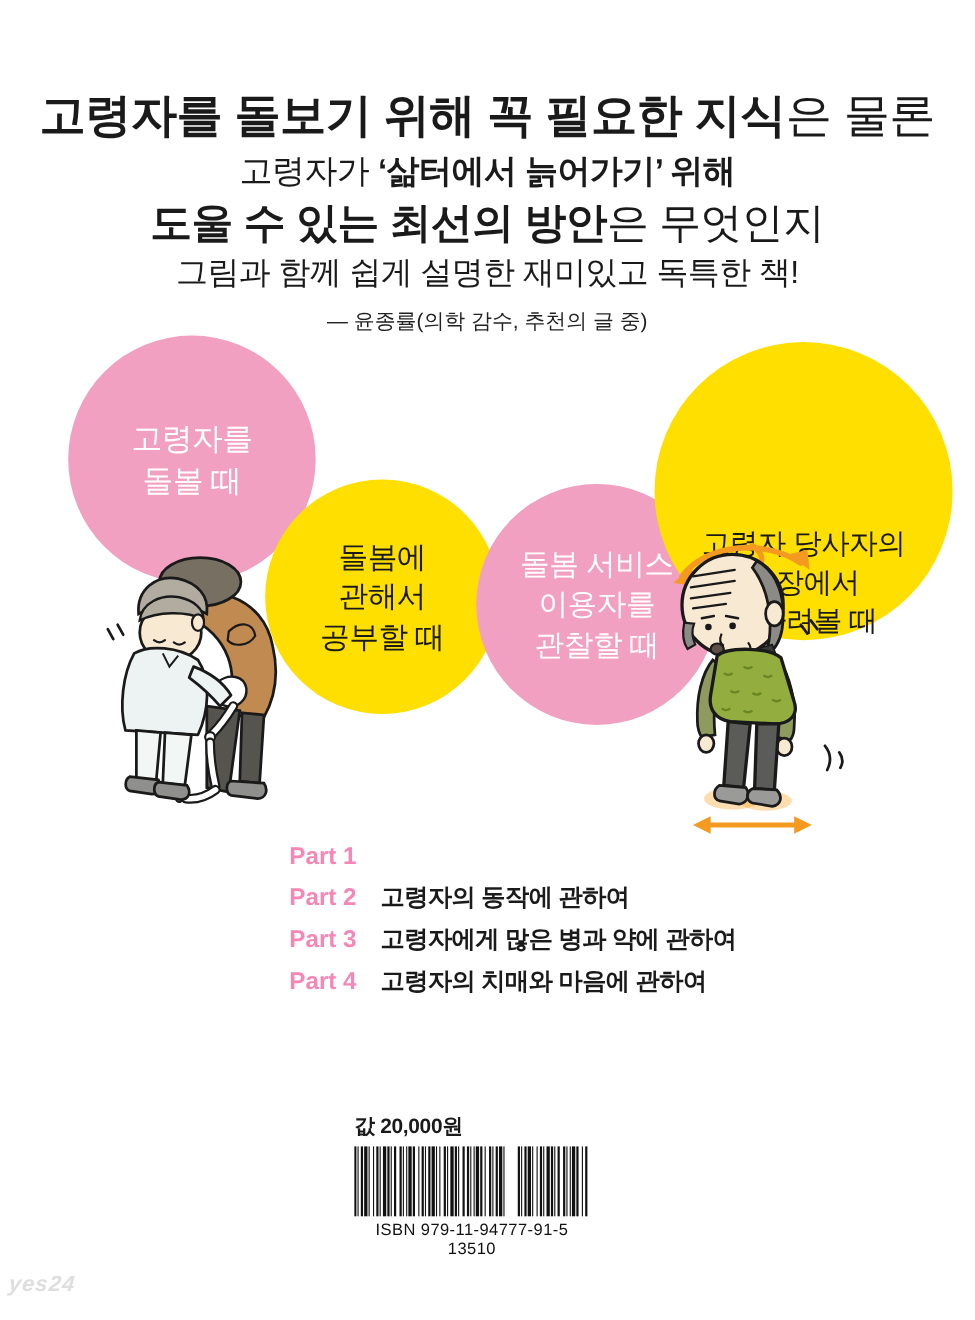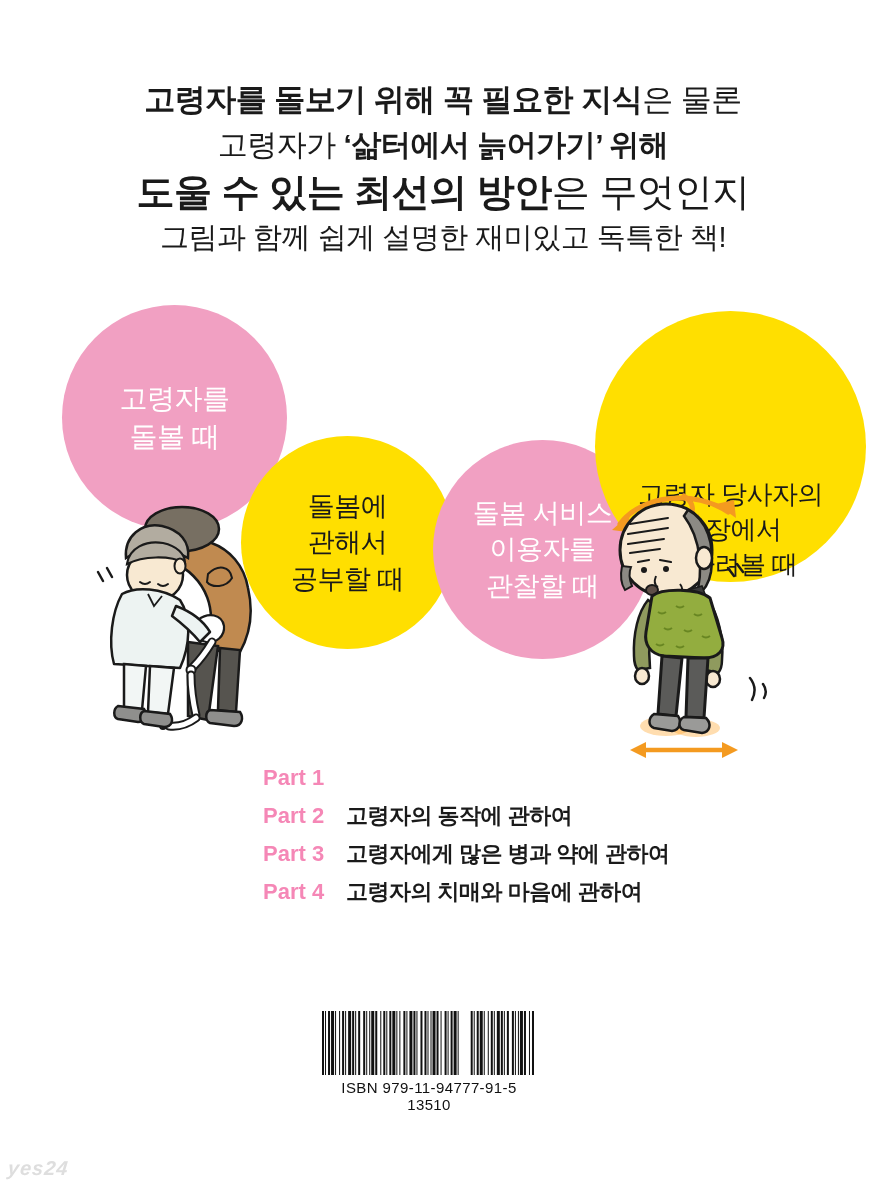--- a/index.html
+++ b/index.html
@@ -3,21 +3,21 @@
 <meta charset="utf-8">
 <style>
   html,body{margin:0;padding:0;background:#ffffff;}
   .page{
     position:relative;width:886px;height:1200px;background:#ffffff;overflow:hidden;
     font-family:"Liberation Sans","DejaVu Sans",sans-serif;color:#1a1a1a;
   }
   
   .headline{position:absolute;top:84px;left:0;width:100%;text-align:center;line-height:1;}
   .hl{letter-spacing:-0.5px;}
-  .hl1{font-size:31px;font-weight:500;margin-bottom:15px;}
+  .hl1{font-size:42px;font-weight:500;margin-bottom:15px;}
   .hl2{font-size:30px;font-weight:500;margin-bottom:13px;}
   .hl3{font-size:38px;font-weight:500;margin-bottom:12px;}
   .hl4{font-size:29px;font-weight:500;margin-bottom:20px;}
   .hl .strong{font-weight:800;}
   .attribution{font-size:19px;font-weight:400;color:#222;}
   
   .bubble{
     position:absolute;border-radius:50%;display:flex;flex-direction:column;
     align-items:center;justify-content:center;text-align:center;font-weight:400;
     letter-spacing:-0.5px;
@@ -50,20 +50,21 @@
 </head>
 <body>
 
 <div class="page">
 
   <div class="headline">
     <div class="hl hl1"><span class="strong">고령자를 돌보기 위해 꼭 필요한 지식</span><span>은 물론</span></div>
     <div class="hl hl2"><span>고령자가 </span><span class="strong">‘삶터에서 늙어가기’ 위해</span></div>
     <div class="hl hl3"><span class="strong">도울 수 있는 최선의 방안</span><span>은 무엇인지</span></div>
     <div class="hl hl4">그림과 함께 쉽게 설명한 재미있고 독특한 책!</div>
+    <div class="attribution">— 윤종률(의학 감수, 추천의 글 중)</div>
   </div>
 
   <div class="bubble bubble-care" style="background: rgb(241, 160, 194); color: rgb(255, 255, 255);">
     <span>고령자를</span>
     <span>돌볼 때</span>
     <span></span>
   </div>
   <div class="bubble bubble-study" style="background: rgb(255, 223, 0); color: rgb(26, 26, 26);">
     <span>돌봄에</span>
     <span>관해서</span>
@@ -200,20 +201,21 @@
       <span class="part-label">Part 3</span>
       <span class="part-title">고령자에게 많은 병과 약에 관하여</span>
     </div>
     <div class="part-row">
       <span class="part-label">Part 4</span>
       <span class="part-title">고령자의 치매와 마음에 관하여</span>
     </div>
   </div>
 
   <div class="commerce">
+    <div class="price">값 20,000원</div>
     <svg class="barcode-svg" viewBox="0 0 213 62" preserveAspectRatio="none" xmlns="http://www.w3.org/2000/svg">
         <rect x="0" y="0" width="2" height="62" fill="#111"></rect>
         <rect x="3" y="0" width="1" height="62" fill="#111"></rect>
         <rect x="6" y="0" width="2" height="62" fill="#111"></rect>
         <rect x="9" y="0" width="3" height="62" fill="#111"></rect>
         <rect x="13" y="0" width="1" height="62" fill="#111"></rect>
         <rect x="17" y="0" width="1" height="62" fill="#111"></rect>
         <rect x="20" y="0" width="2" height="62" fill="#111"></rect>
         <rect x="23" y="0" width="1" height="62" fill="#111"></rect>
         <rect x="26" y="0" width="3" height="62" fill="#111"></rect>

